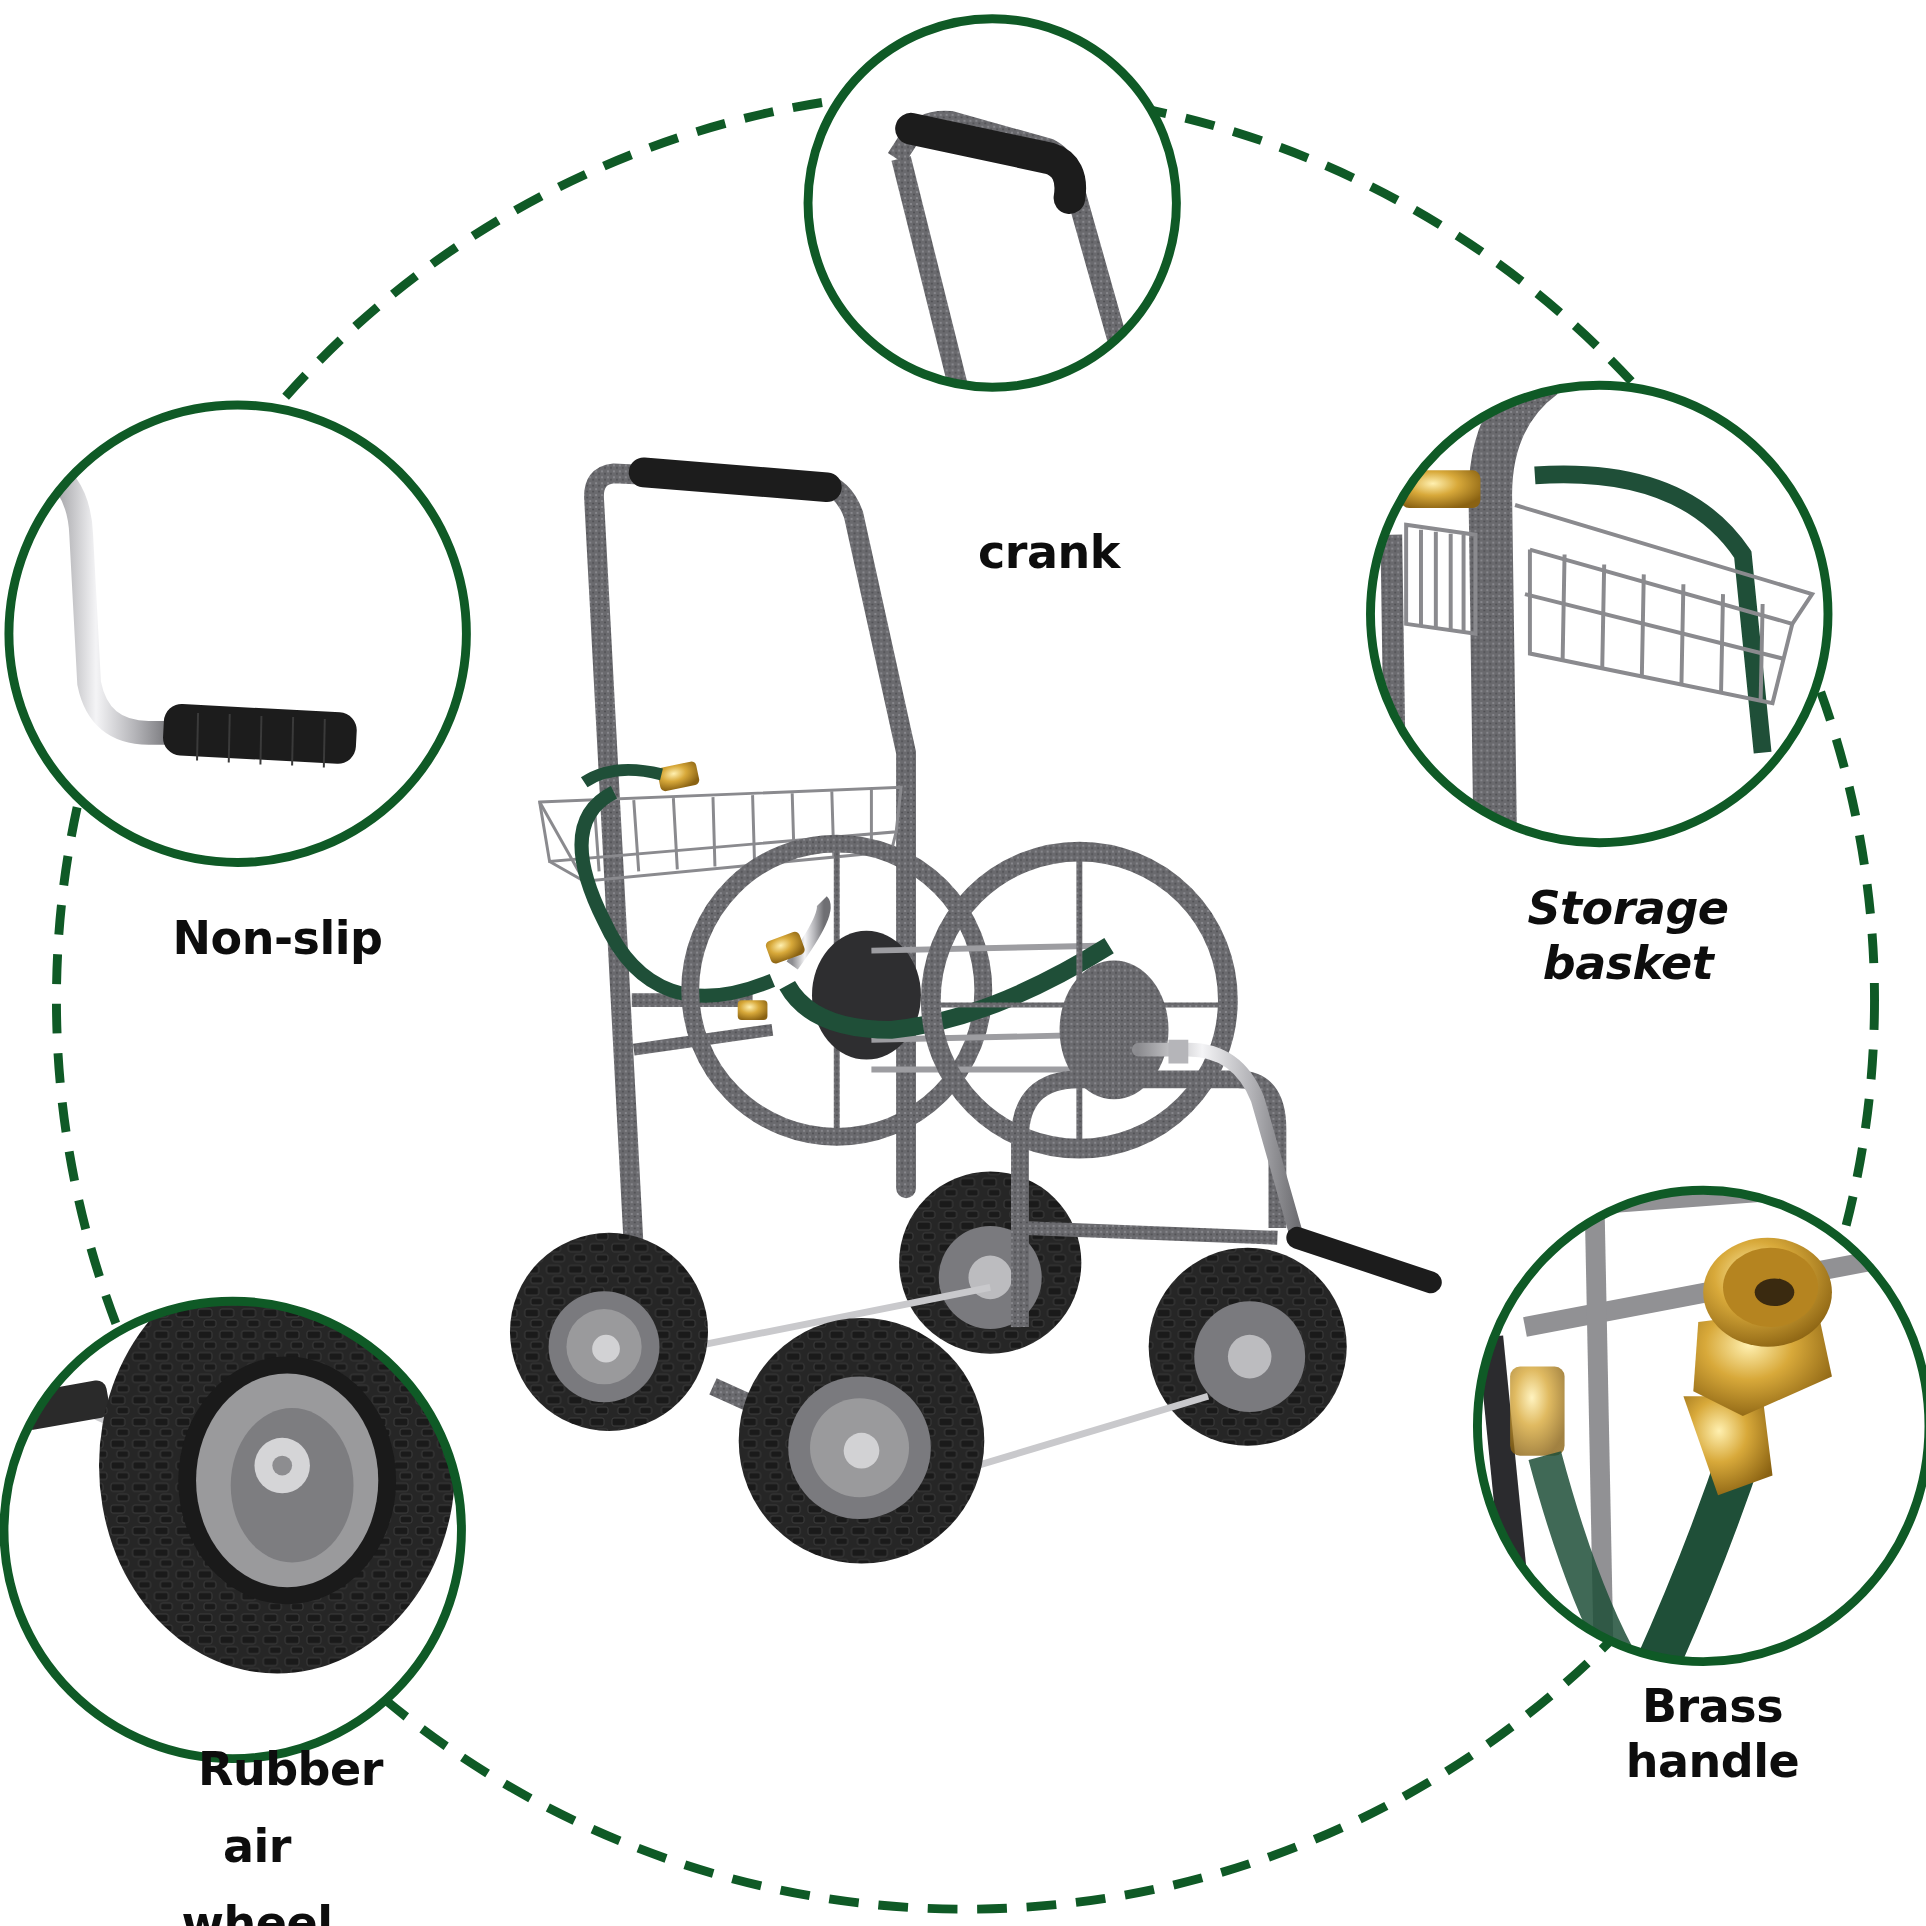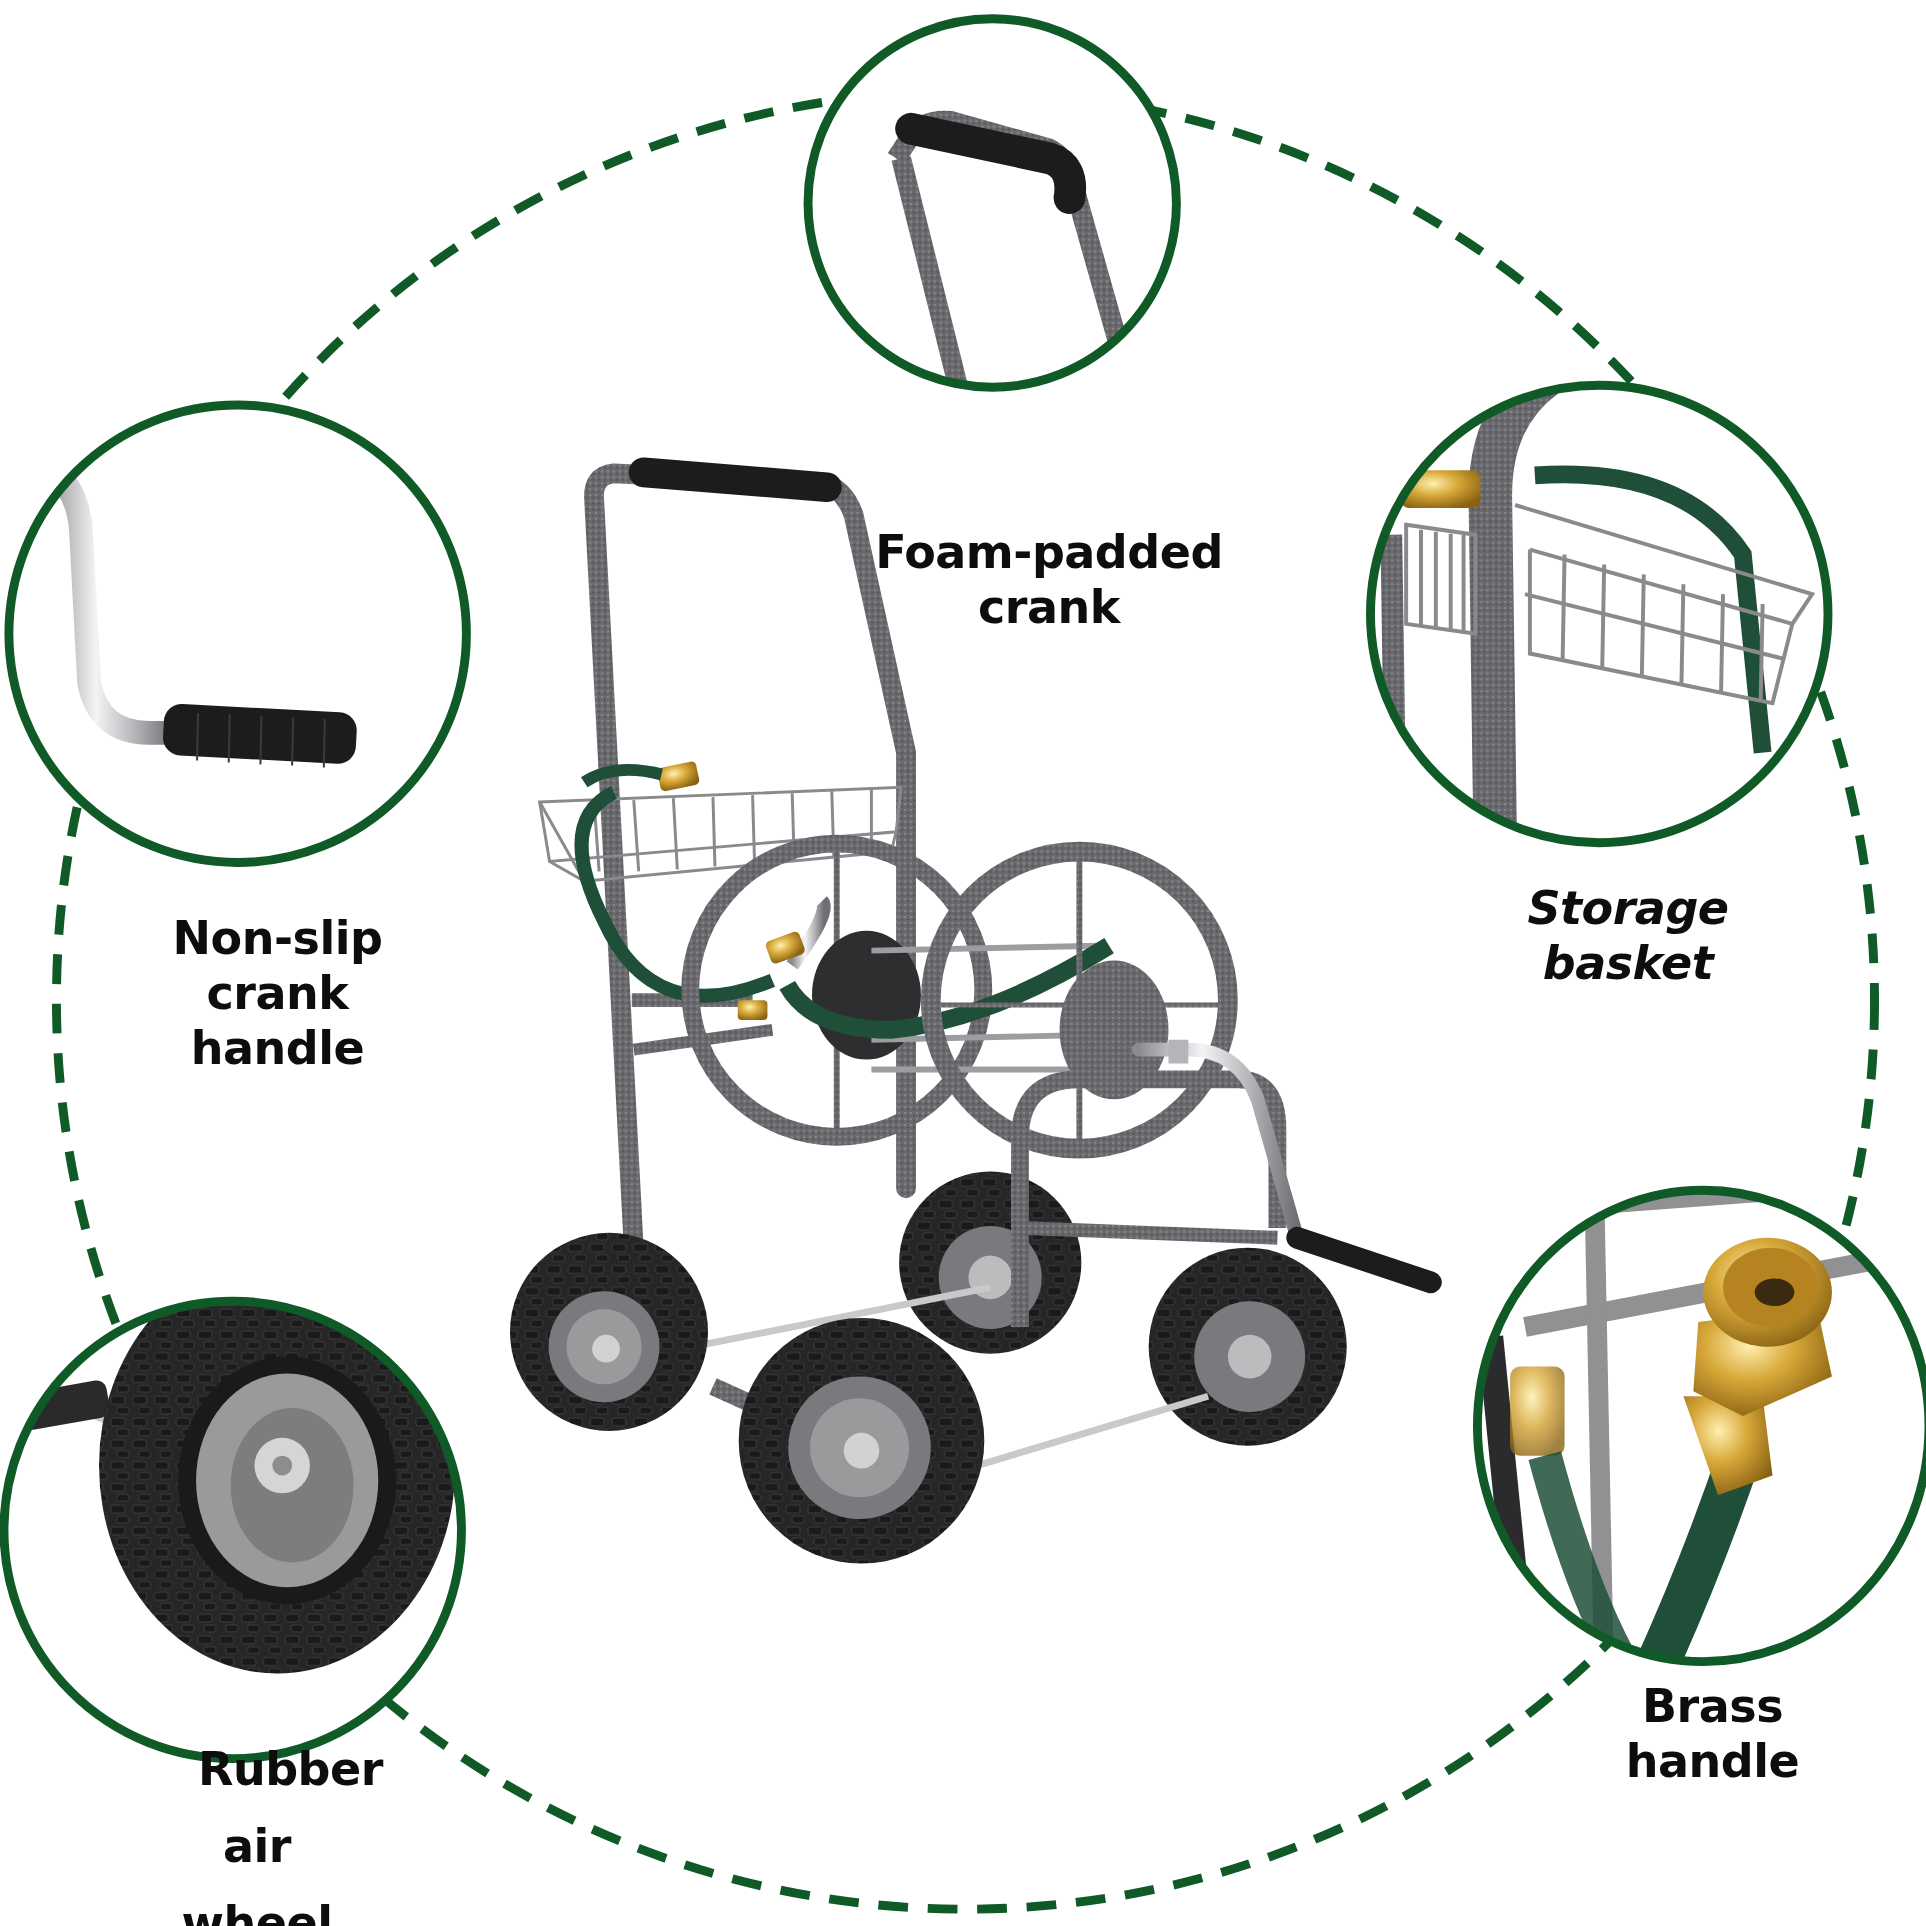--- a/index.html
+++ b/index.html
@@ -213,27 +213,25 @@
         <polygon points="1715,1335 1835,1320 1850,1390 1760,1430 1710,1405" fill="url(#brassGrad)"></polygon>
         <ellipse cx="1785" cy="1305" rx="65" ry="55" fill="url(#brassGrad)"></ellipse>
         <ellipse cx="1788" cy="1300" rx="48" ry="40" fill="#b58420"></ellipse>
         <ellipse cx="1792" cy="1305" rx="20" ry="14" fill="#3a2a10"></ellipse>
       </g>
       <ellipse cx="1720" cy="1440" rx="228" ry="238" fill="none" stroke="#0f5a26" stroke-width="9"></ellipse>
     </g>
   </svg>
 
   <div class="label" style="left:871px;top:525px;width:356px;">
-    <span>Foam-padded</span>
     <span>crank</span>
   </div>
 
   <div class="label" style="left:119px;top:911px;width:317px;">
     <span>Non-slip</span>
-    <span>crank handle</span>
   </div>
 
   <div class="label" style="left:1450px;top:881px;width:356px;font-style:italic;">
     <span>Storage basket</span>
   </div>
 
   <div class="label" style="left:158px;top:1731px;width:198px;line-height:77px;">
     <span style="padding-left:40px;text-align:center;">Rubber</span>
     <span>air wheel</span>
   </div>

